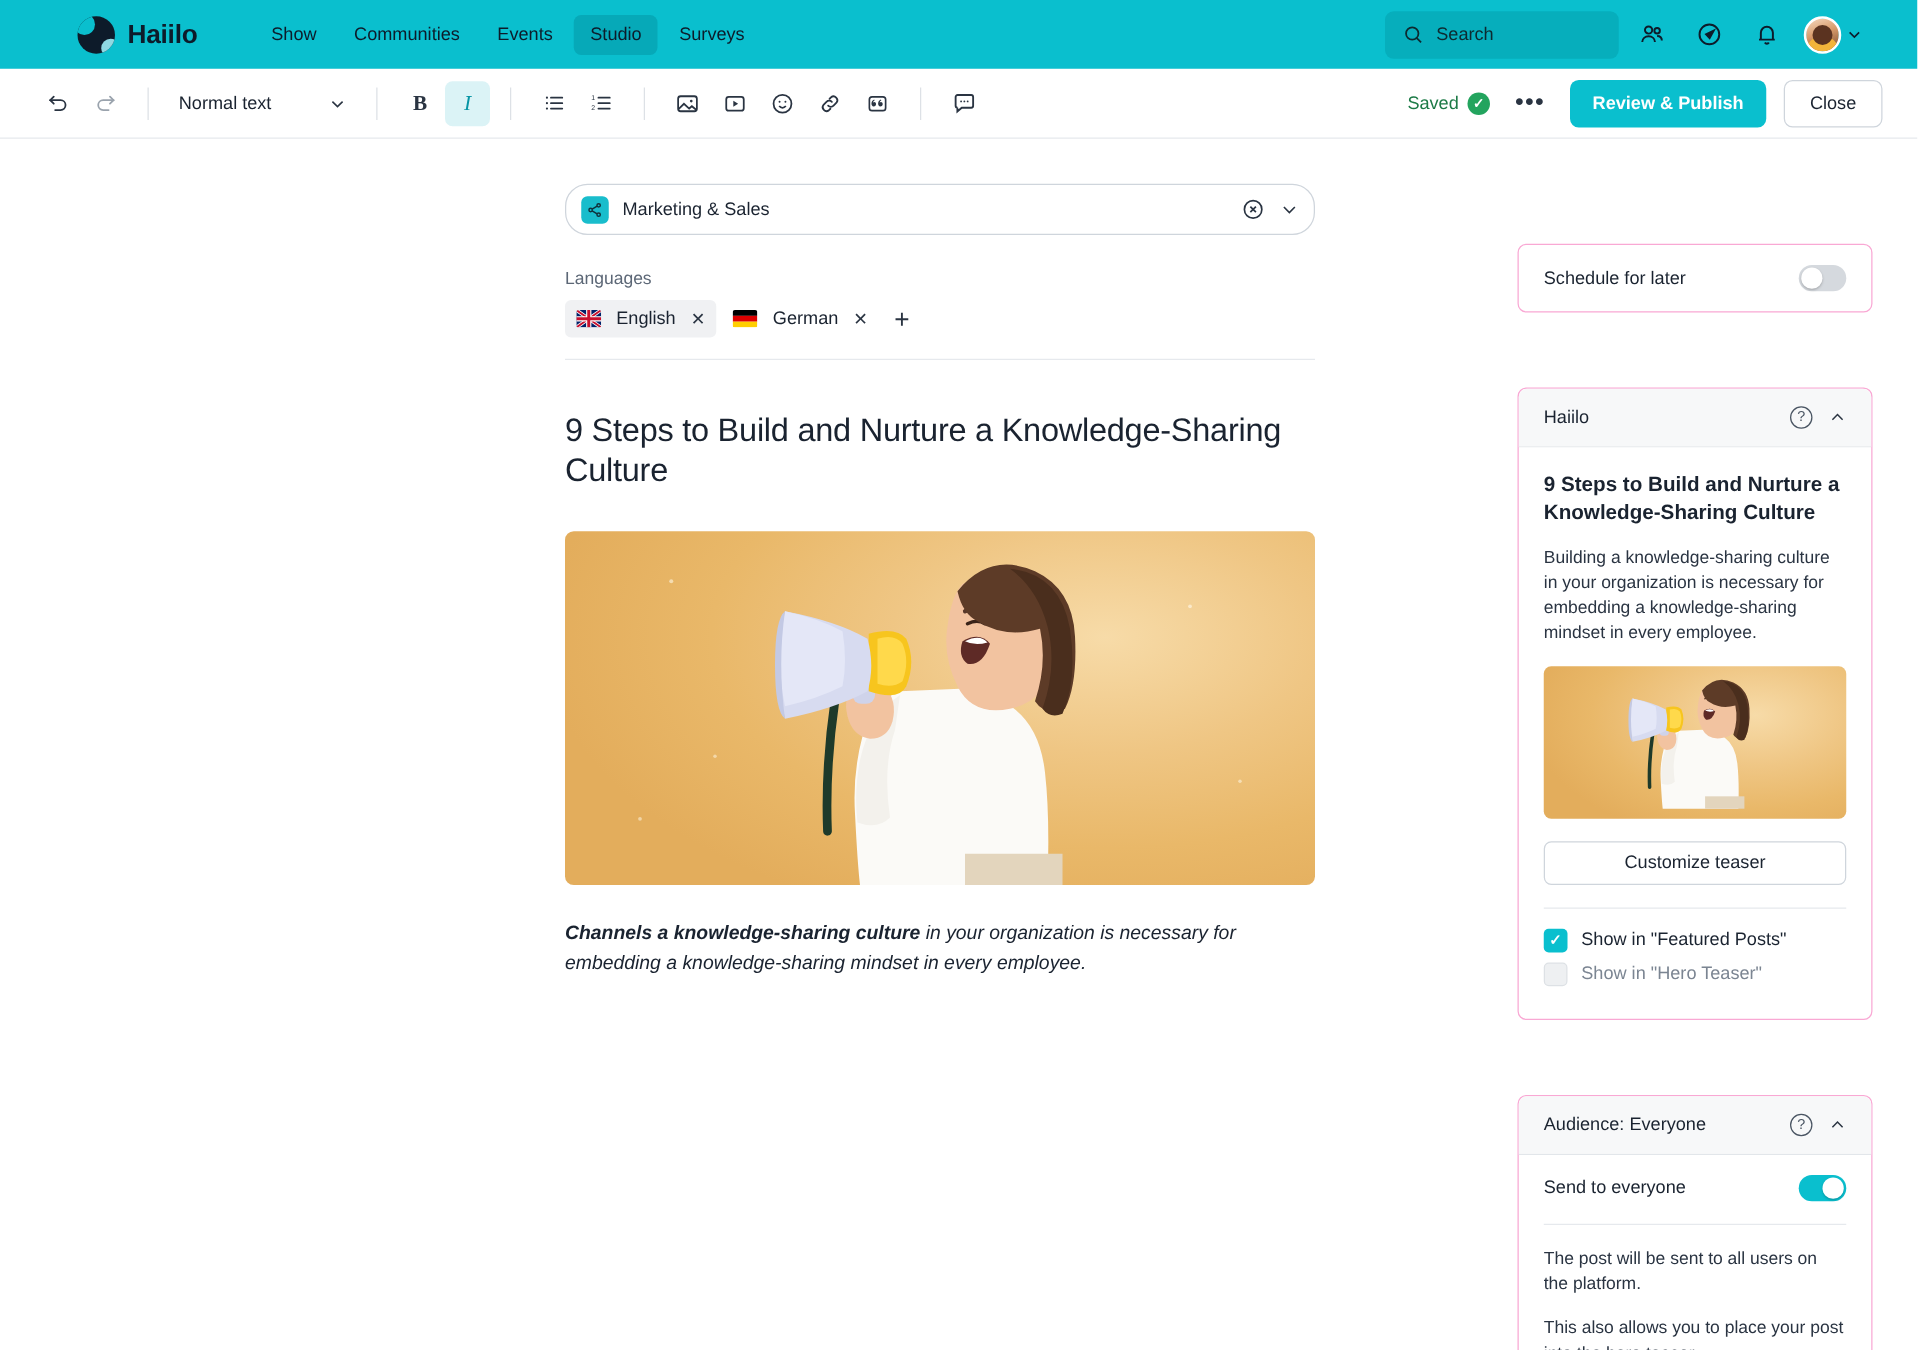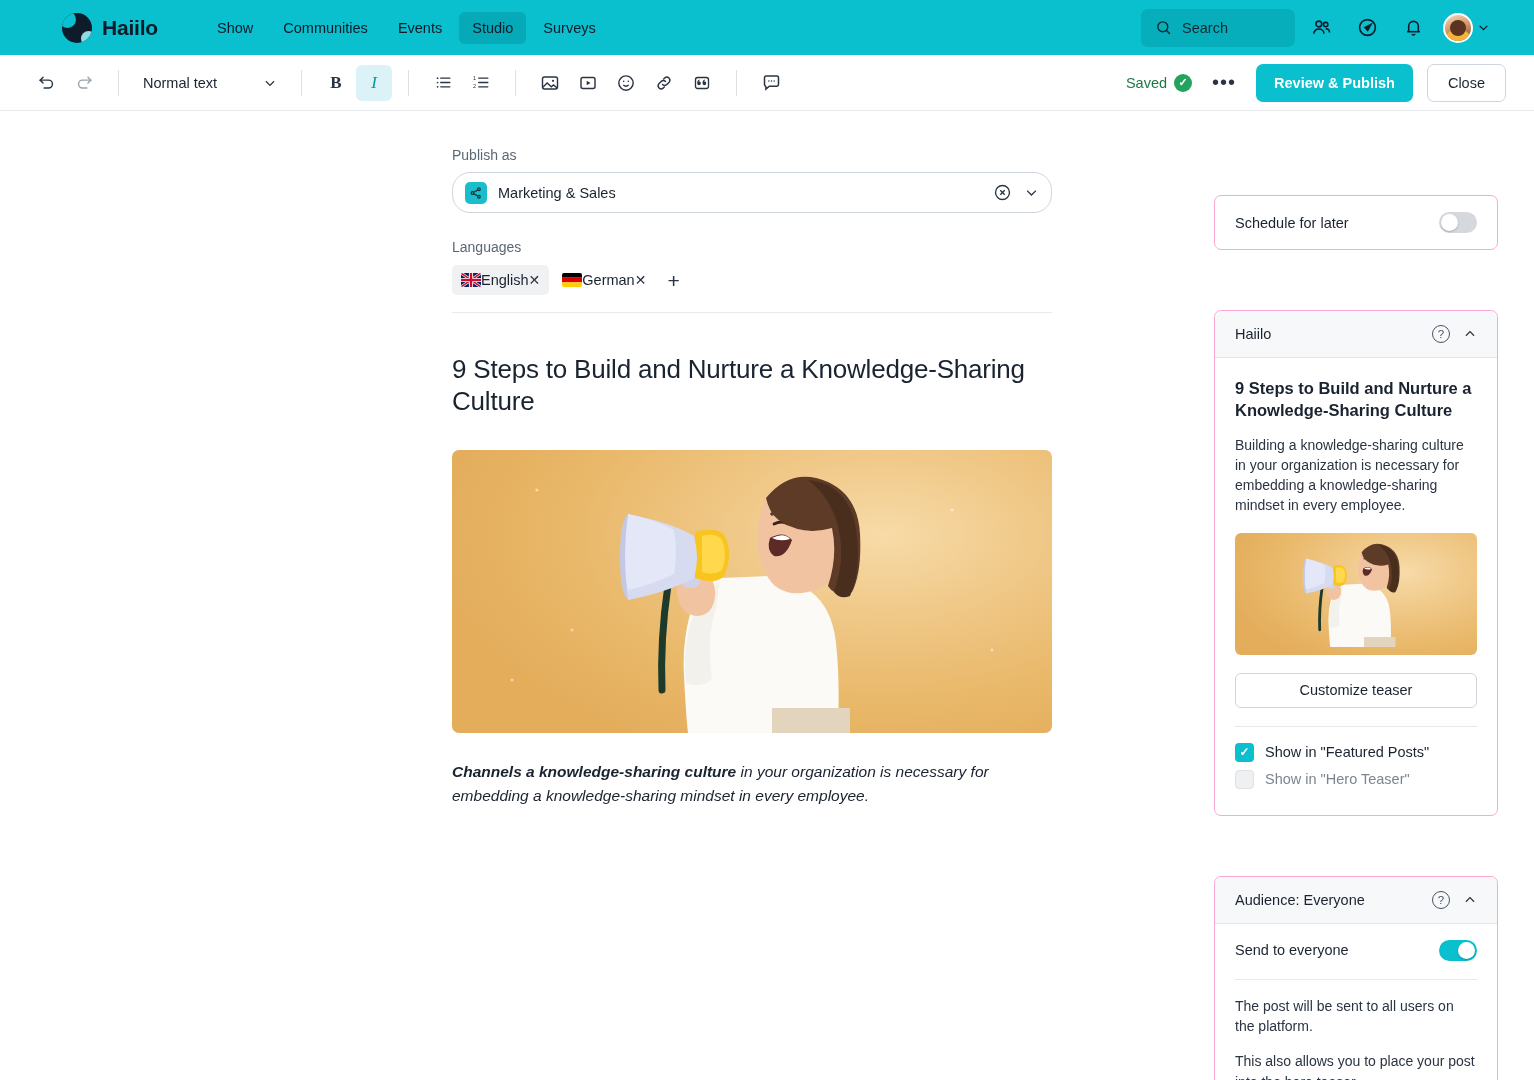--- a/index.html
+++ b/index.html
@@ -34,21 +34,21 @@
 
   .navlinks { display: flex; align-items: center; gap: 4px; margin-left: 46px; }
   .navlink {
     font-size: 14.5px; color: #0d1b2a; padding: 8px 13px;
     border-radius: 6px; cursor: pointer; white-space: nowrap;
   }
   .navlink.active { background: #06A9B8; }
 
   .nav-right { margin-left: auto; display: flex; align-items: center; gap: 6px; }
   .search-box {
-    width: 154px; height: 38px; background: #06AEBC; border-radius: 7px;
+    width: 187px; height: 38px; background: #06AEBC; border-radius: 7px;
     display: flex; align-items: center; gap: 10px; padding: 0 14px; cursor: text; margin-left: 16px;
   }
   .search-box .ph { font-size: 14.5px; color: #0d2a30; }
   .nav-icon {
     width: 40px; height: 40px; display: flex; align-items: center;
     justify-content: center; cursor: pointer; border-radius: 50%;
   }
   .avatar-wrap { display: flex; align-items: center; gap: 4px; margin-left: 4px; cursor: pointer; }
   .avatar {
     width: 30px; height: 30px; border-radius: 50%;
@@ -115,21 +115,21 @@
   .sel-icon {
     width: 22px; height: 22px; border-radius: 5px; background: #19BDCC;
     display:flex;align-items:center;justify-content:center; flex: 0 0 auto;
   }
   .sel-text { font-size: 14.5px; color: #1a2330; }
   .sel-actions { margin-left: auto; display: flex; align-items: center; gap: 12px; color: #2a3442; }
 
   .langs { margin-top: 26px; }
   .lang-row { display: flex; align-items: center; gap: 4px; margin-top: 10px; }
   .lang-chip {
-    display: flex; align-items: center; gap: 0; height: 30px;
+    display: flex; align-items: center; gap: 12px; height: 30px;
     padding: 0 9px; border-radius: 5px; cursor: pointer; font-size: 14.5px;
   }
   .lang-chip.sel { background: #f0f1f3; }
   .flag { width: 20px; height: 14px; border-radius: 2px; overflow: hidden; display: block; flex: 0 0 auto; }
   .chip-x { font-size: 14px; color: #2a3442; cursor: pointer; line-height: 1; }
   .lang-add { font-size: 21px; color: #2a3442; cursor: pointer; padding: 0 8px; line-height: 1; }
 
   .divider { height: 1px; background: #e6e9ed; margin-top: 17px; }
 
   .art-title {
@@ -362,21 +362,20 @@
     <button class="btn-primary">Review &amp; Publish</button>
     <button class="btn-ghost">Close</button>
   </div>
 </div>
 
 <div class="page">
 
   <div class="editor-col">
     <div class="editor-inner">
 
-      <div class="field-label">Publish as</div>
       <div class="select-box">
         <span class="sel-icon">
           <svg width="14" height="14" viewBox="0 0 24 24" fill="none" stroke="#10323c" stroke-width="2">
             <circle cx="17" cy="5.6" r="2.3"></circle>
               <circle cx="6" cy="12" r="2.3"></circle>
               <circle cx="17" cy="18.4" r="2.3"></circle>
             <line x1="8.1" y1="10.9" x2="14.9" y2="6.7"></line>
               <line x1="8.1" y1="13.1" x2="14.9" y2="17.3"></line>
           </svg>
         </span>

